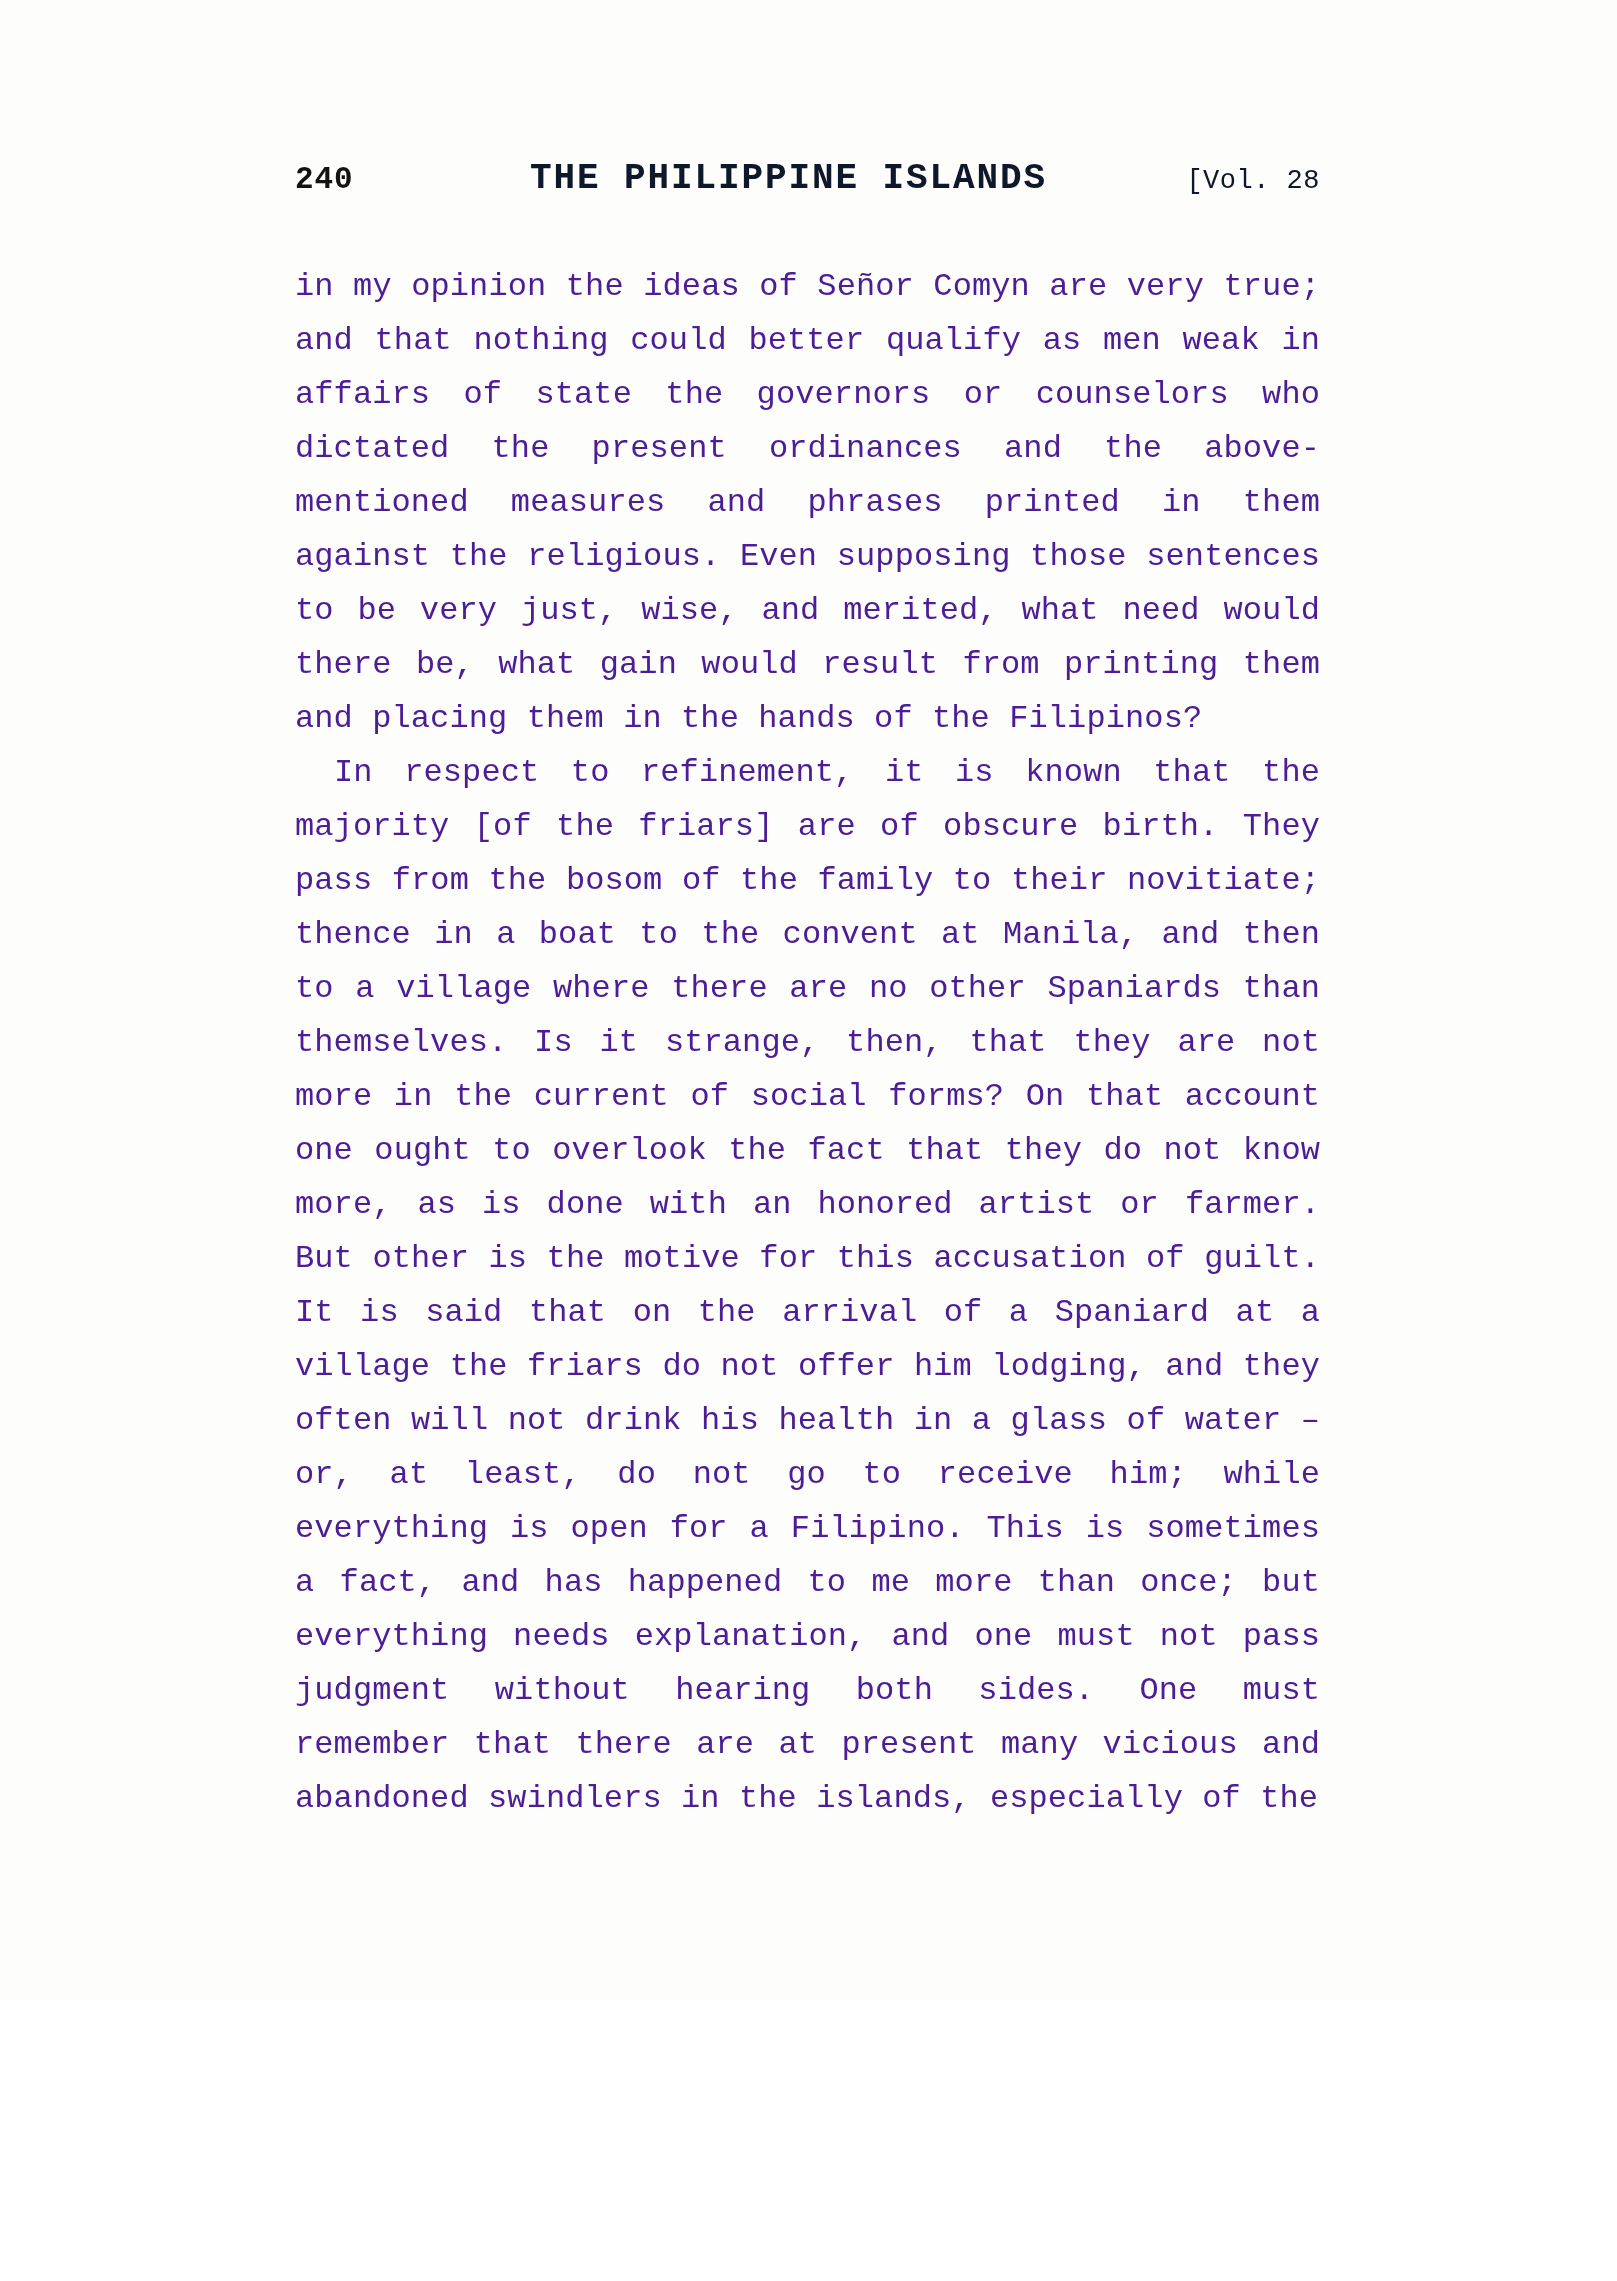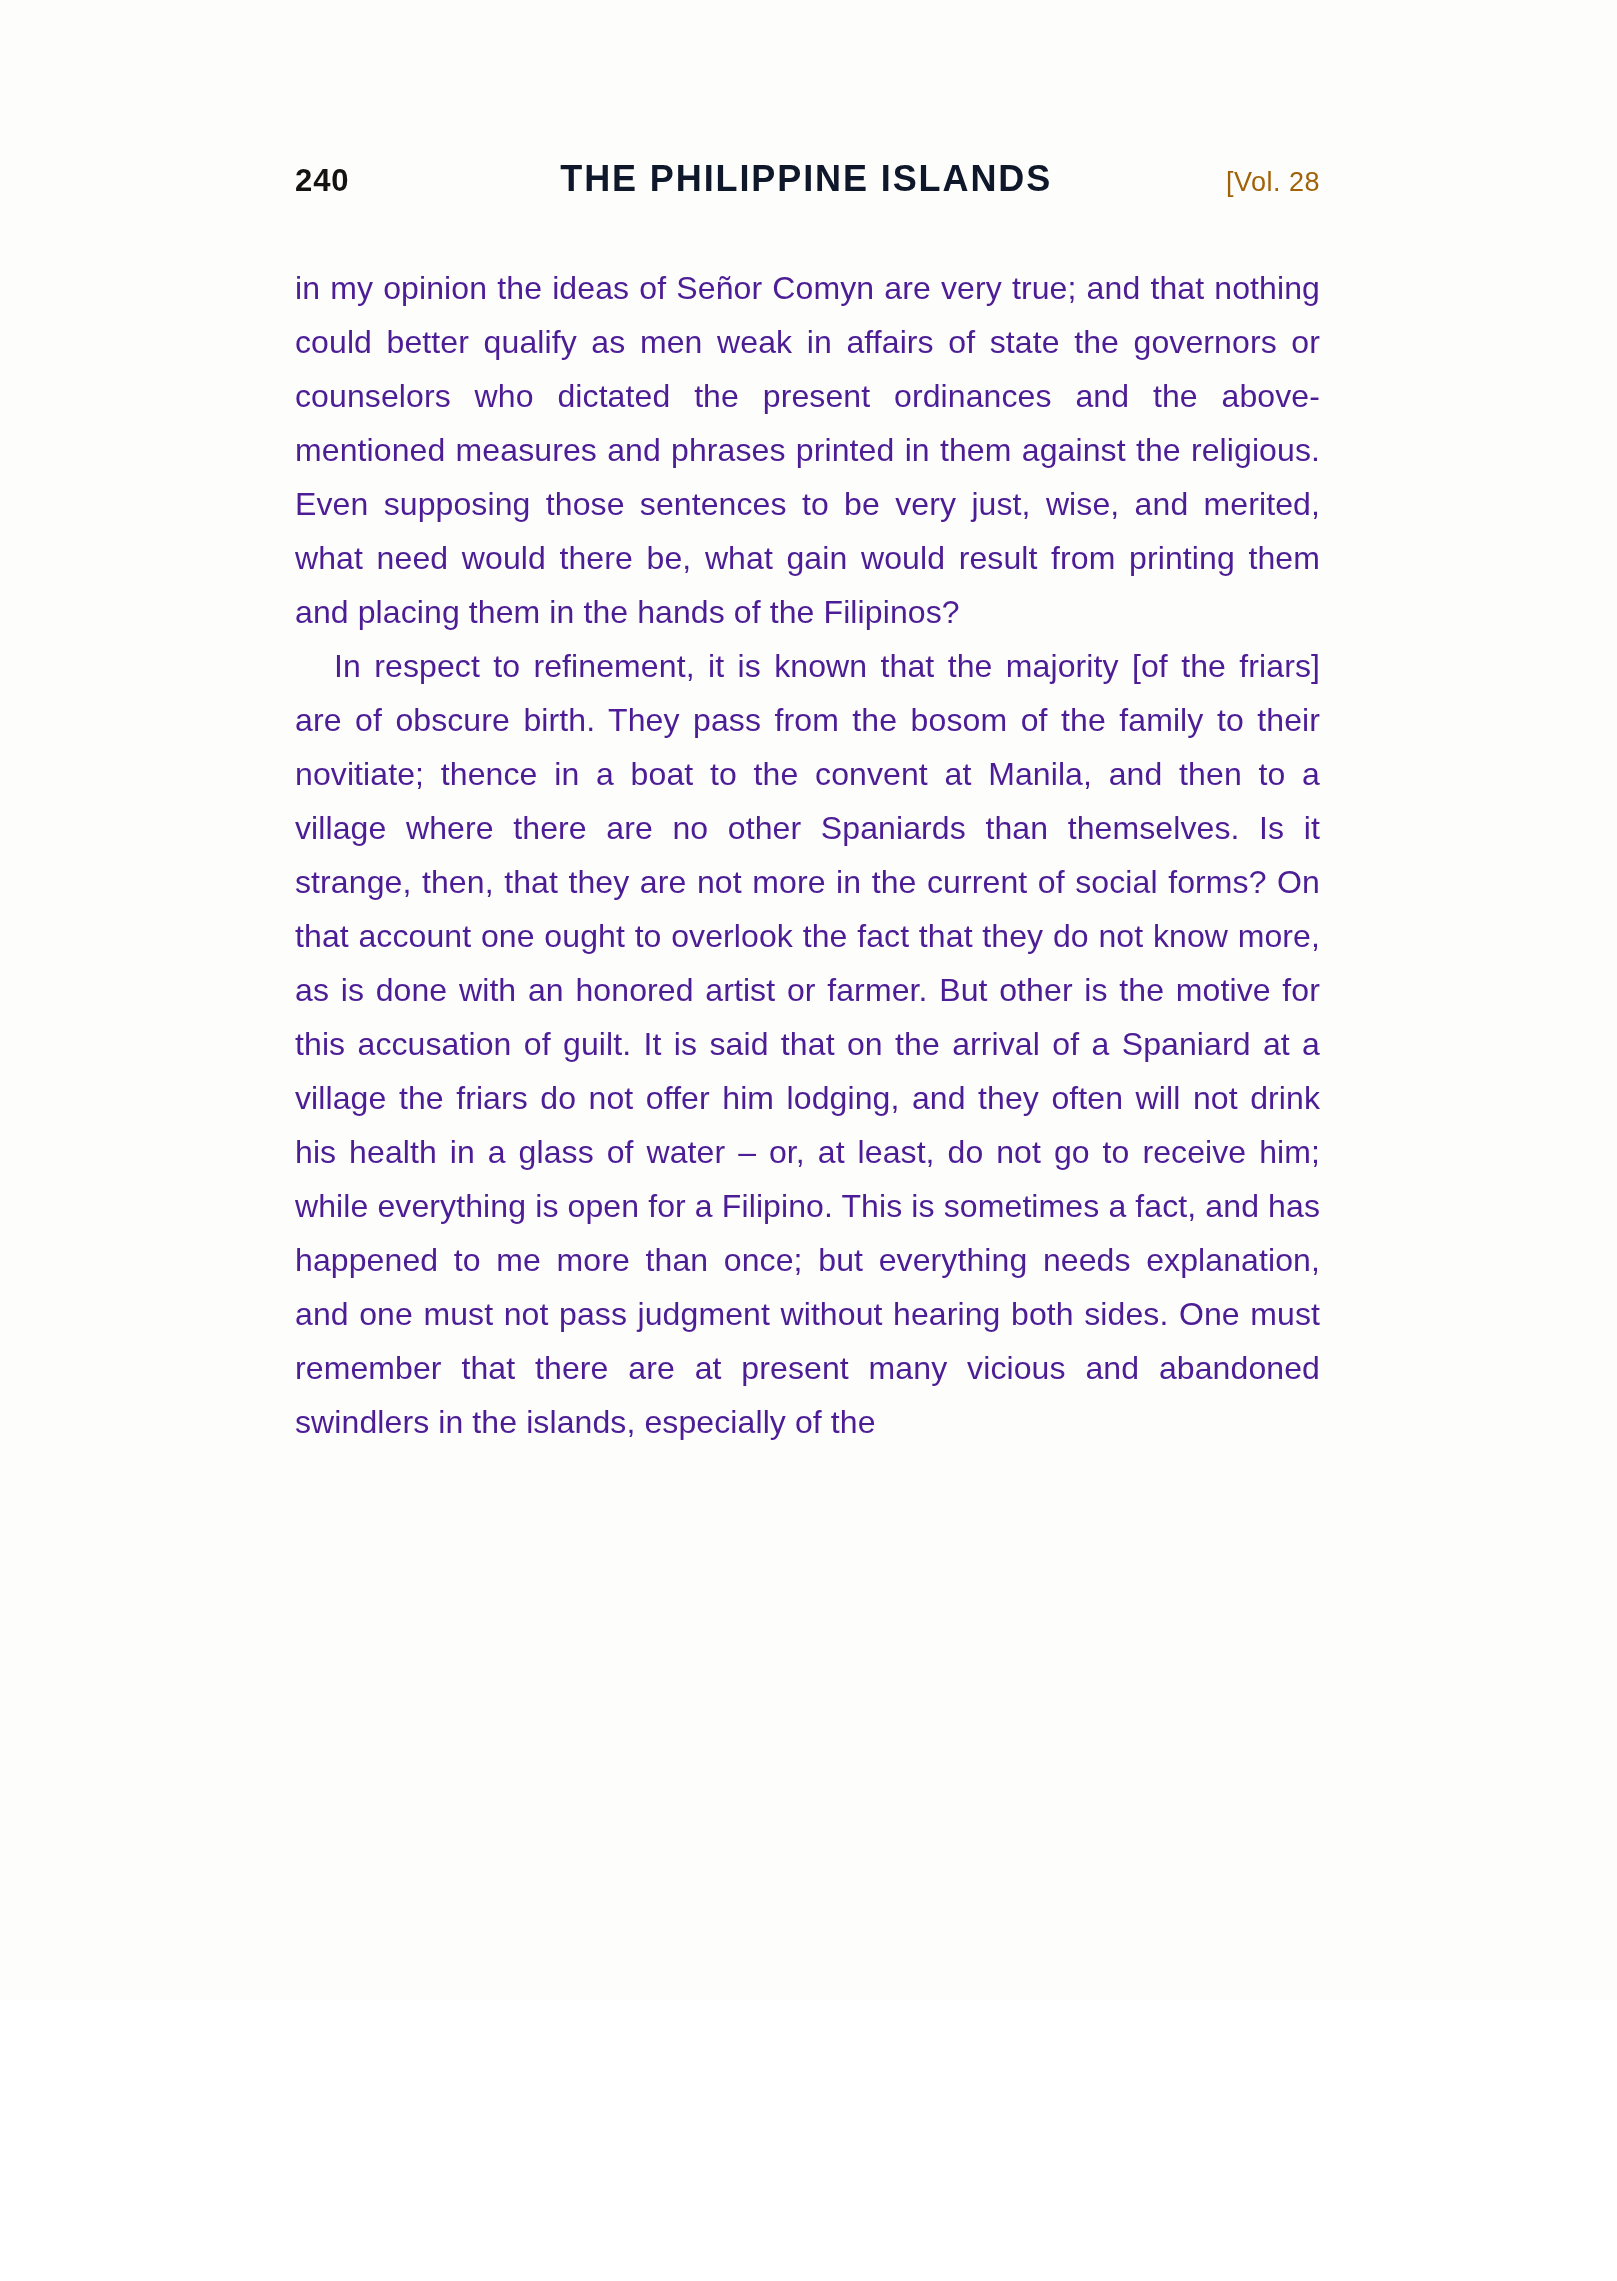--- a/index.html
+++ b/index.html
@@ -5,21 +5,21 @@
   html, body {
     margin: 0;
     padding: 0;
     background: #ffffff;
   }
   .page {
     position: relative;
     width: 1618px;
     height: 2000px;
     background: #fdfdfc;
-    font-family: Liberation Sans, sans-serif;
+    font-family: Liberation Mono, monospace;
     color: #100f0d;
     overflow: hidden;
   }
   .content {
     position: absolute;
     left: 295px;
     top: 158px;
     width: 1025px;
   }
   .running-head {
@@ -41,21 +41,21 @@
     letter-spacing: 1.9px;
     font-weight: 700;
     color: #0f172a;
     text-align: center;
     flex: 1 1 auto;
     padding-left: 37px;
   }
   .vol {
     font-size: 27px;
     letter-spacing: 0.5px;
-    color: #a16207;
+    color: #0f172a;
     flex: 0 0 auto;
     white-space: nowrap;
   }
   .body-text p {
     margin: 0;
     font-size: 32px;
     line-height: 54px;
     text-align: justify;
     text-justify: inter-word;
     color: #4c1d95;

